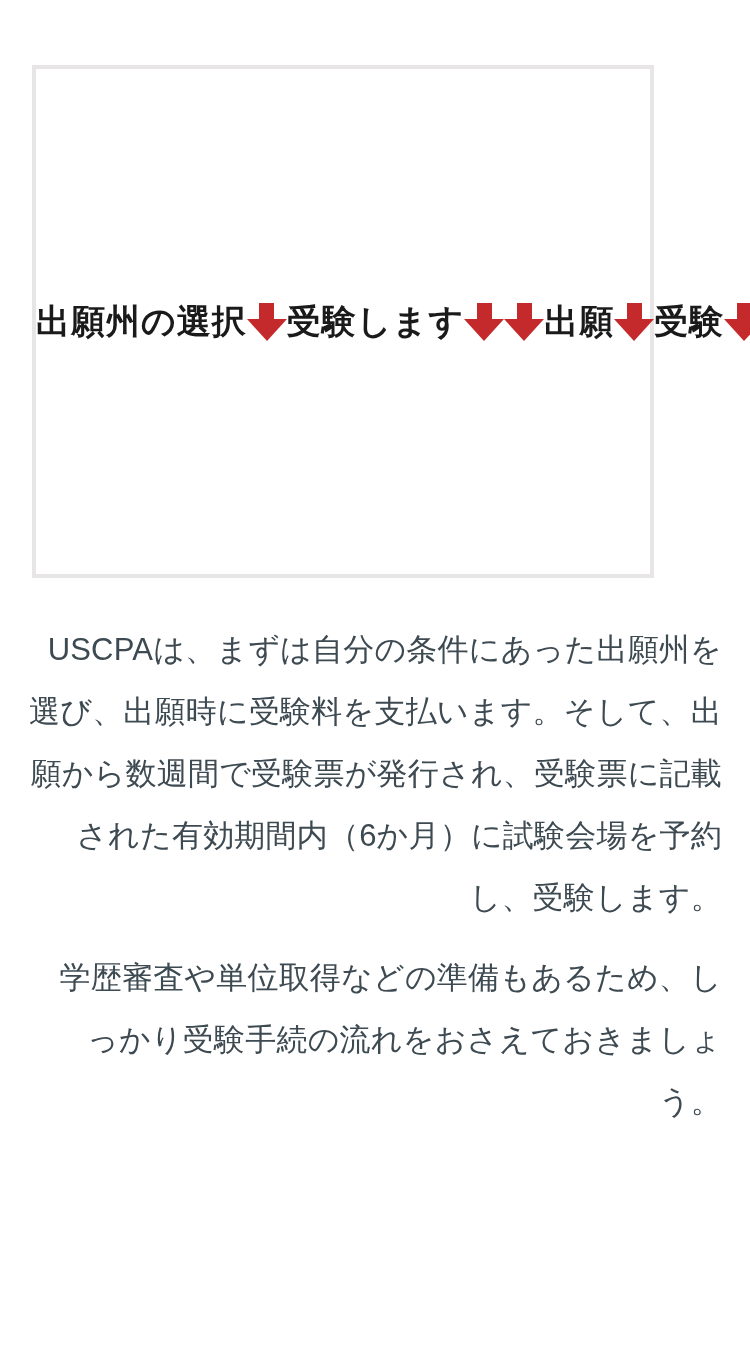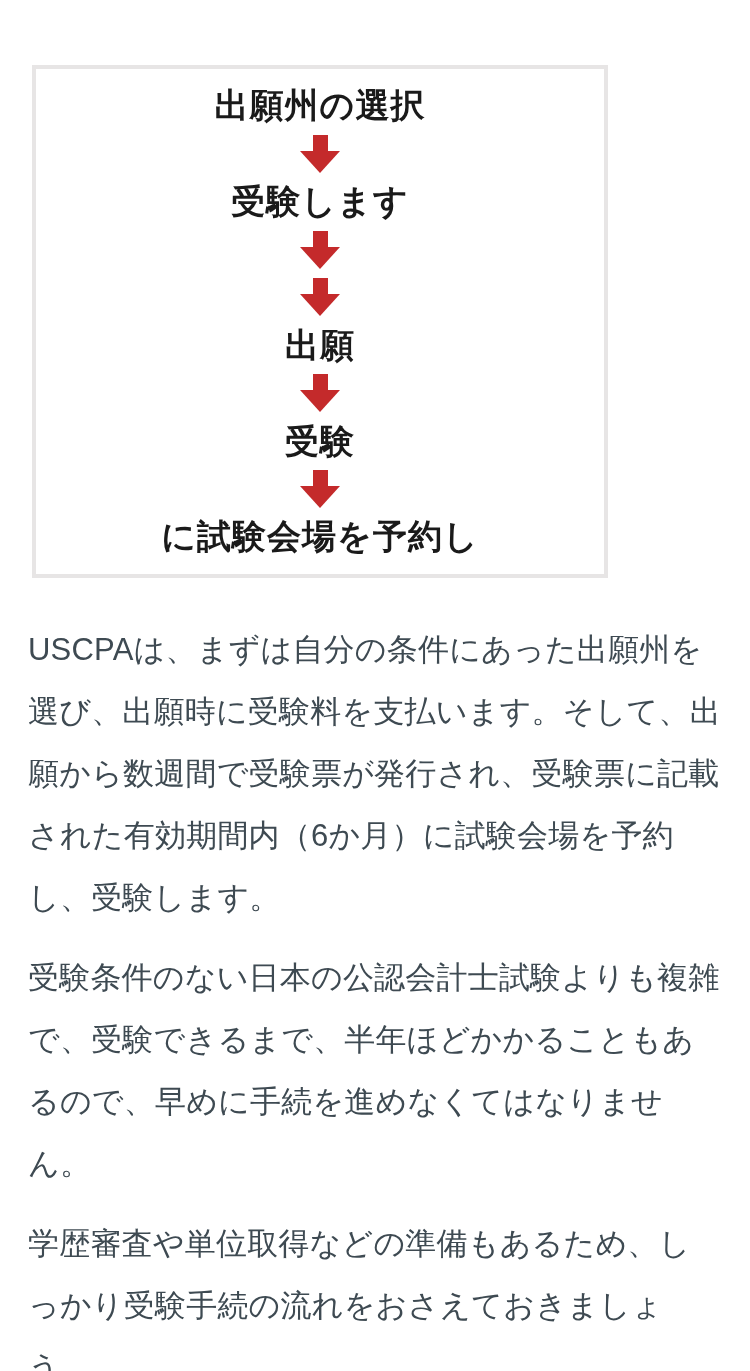--- a/index.html
+++ b/index.html
@@ -10,26 +10,26 @@
 
   body {
     width: 750px;
     min-height: 1371px;
     font-family: "Liberation Sans", "DejaVu Sans", sans-serif;
   }
 
   
   .flow-figure {
     margin: 65px 28px 0 32px;
-    width: 576px;
+    width: 622px;
     height: 513px;
     border: 4px solid var(--figure-border, #e7e5e5);
     background: var(--figure-bg, #ffffff);
     display: flex;
-    flex-direction: column;
+    flex-direction: row;
     align-items: center;
     justify-content: space-evenly;
     padding: 8px 0;
   }
 
   .flow-step {
     font-size: 34px;
     font-weight: 700;
     line-height: 1.15;
     letter-spacing: 1px;
@@ -63,21 +63,21 @@
   .article-body {
     padding: 41px 28px 60px 28px;
   }
 
   .article-body p {
     font-size: 31px;
     line-height: 62px;
     letter-spacing: 0.2px;
     color: var(--text-color, #3e4a52);
     margin: 0 0 18px 0;
-    text-align: left;
+    text-align: right;
     word-break: break-all;
   }
   .article-body p:last-child { margin-bottom: 0; }
 </style>
 </head>
 <body>
 
 <div class="page">
 
   <figure class="flow-figure">
@@ -105,17 +105,16 @@
       <div class="flow-arrow">
         <span class="stem"></span>
         <span class="head"></span>
       </div>
       <div class="flow-step">に試験会場を予約し</div>
     </figure>
 
   <div class="article-body">
 
   <p>USCPAは、まずは自分の条件にあった出願州を選び、出願時に受験料を支払います。そして、出願から数週間で受験票が発行され、受験票に記載された有効期間内（6か月）に試験会場を予約し、受験します。</p>
-      <p>受験条件のない日本の公認会計士試験よりも複雑で、受験できるまで、半年ほどかかることもあるので、早めに手続を進めなくてはなりません。</p>
       <p>学歴審査や単位取得などの準備もあるため、しっかり受験手続の流れをおさえておきましょう。</p>
     </div>
 
 </div>
 
 </body></html>

